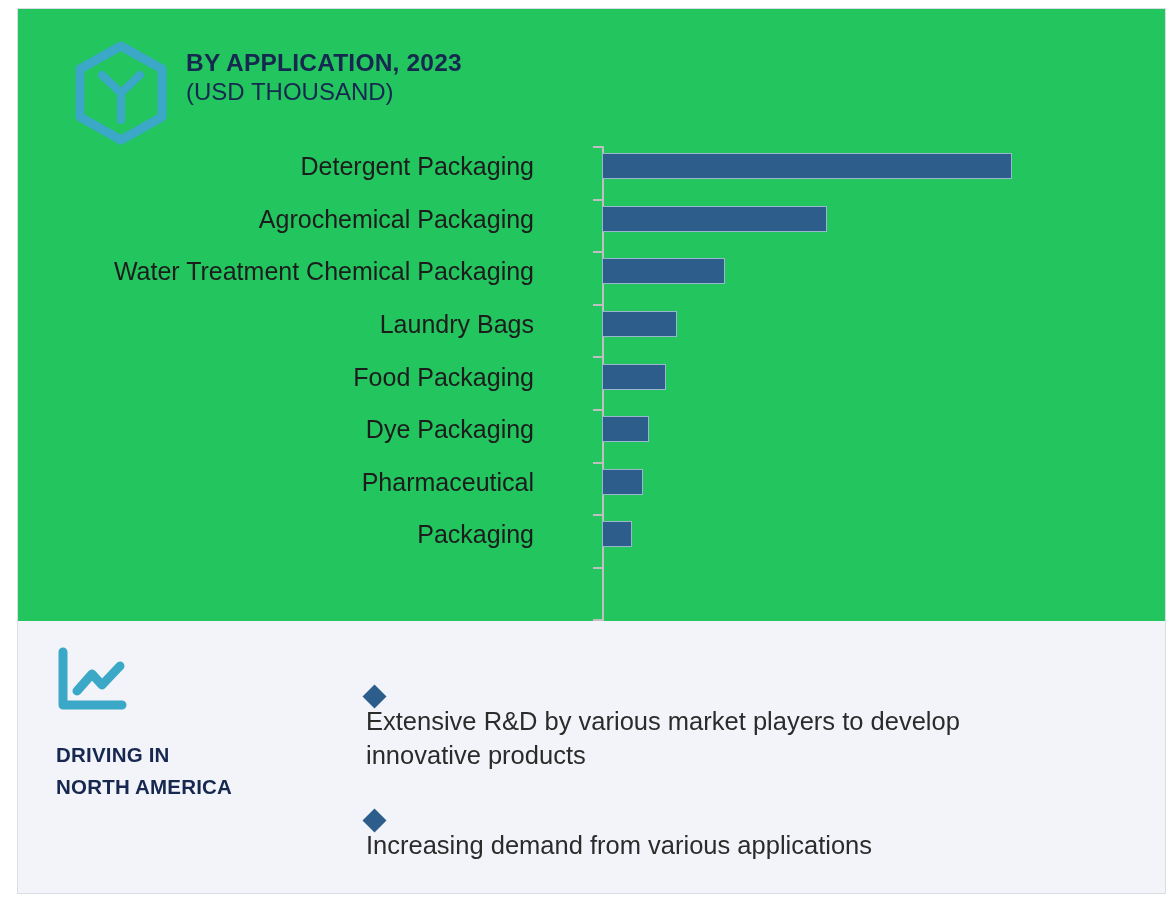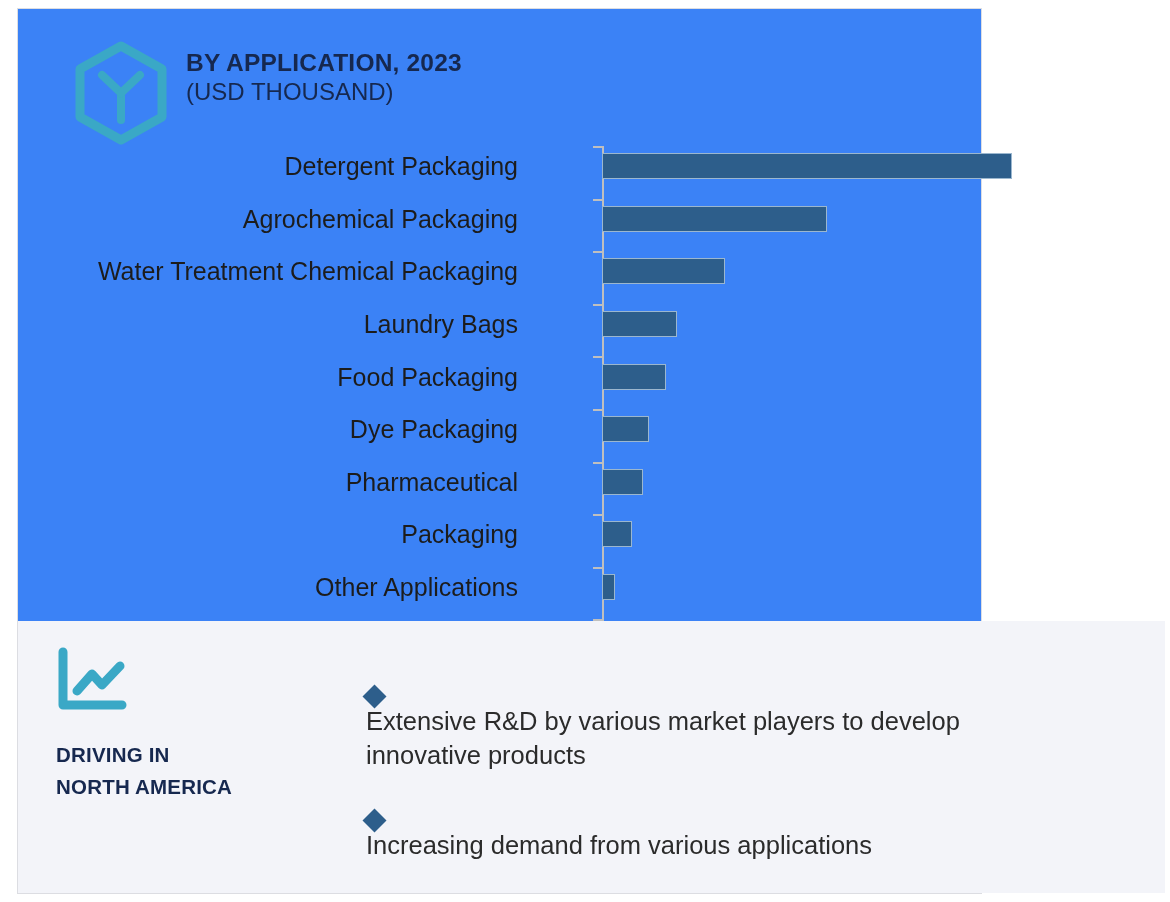--- a/index.html
+++ b/index.html
@@ -21,25 +21,25 @@
     width: 1170px;
     height: 902px;
     background: #ffffff;
     box-sizing: border-box;
   }
 
   .outer-frame {
     position: absolute;
     left: 17px;
     top: 8px;
-    width: 965px;
+    width: 1149px;
     height: 886px;
     border: 1px solid #dcdde2;
     box-sizing: border-box;
-    background: #3b82f6;
+    background: #22c55e;
   }
 
   
   .header {
     position: absolute;
     left: 55px;
     top: 28px;
     width: 620px;
     height: 100px;
   }
@@ -87,21 +87,21 @@
     width: 1100px;
   }
   .chart-row {
     position: relative;
     height: 52.6px;
     display: flex;
     align-items: center;
   }
   .cat-label {
     position: absolute;
-    right: 588px;   
+    right: 572px;   
     top: 50%;
     transform: translateY(-50%);
     text-align: right;
     font-size: 25px;
     color: #1c1c1c;
     white-space: nowrap;
     padding-right: 12px;
     font-family: "Liberation Sans", sans-serif;
   }
   .bar-wrap {
@@ -272,26 +272,20 @@
             <div class="bar-wrap">
               <div class="bar" style="width: 41px; background: rgb(45, 94, 139); border-color: rgb(155, 183, 207);"></div>
             </div>
           </div>
           <div class="chart-row">
             <div class="cat-label">Packaging</div>
             <div class="bar-wrap">
               <div class="bar" style="width: 30px; background: rgb(45, 94, 139); border-color: rgb(155, 183, 207);"></div>
             </div>
           </div>
-          <div class="chart-row">
-            <div class="cat-label">Other Applications</div>
-            <div class="bar-wrap">
-              <div class="bar" style="width: 13px; background: rgb(45, 94, 139); border-color: rgb(155, 183, 207);"></div>
-            </div>
-          </div>
         </div>
     </div>
 
     <div class="footer">
       <div class="footer-left">
         <div>
           <svg class="footer-icon" viewBox="0 0 72 66" xmlns="http://www.w3.org/2000/svg">
             <g fill="none" stroke="#3aa8c6" stroke-width="9" stroke-linecap="round" stroke-linejoin="round">
               <polyline points="7,5 7,58 66,58"></polyline>
               <polyline points="21,44 36,27 46,38 64,19"></polyline>

